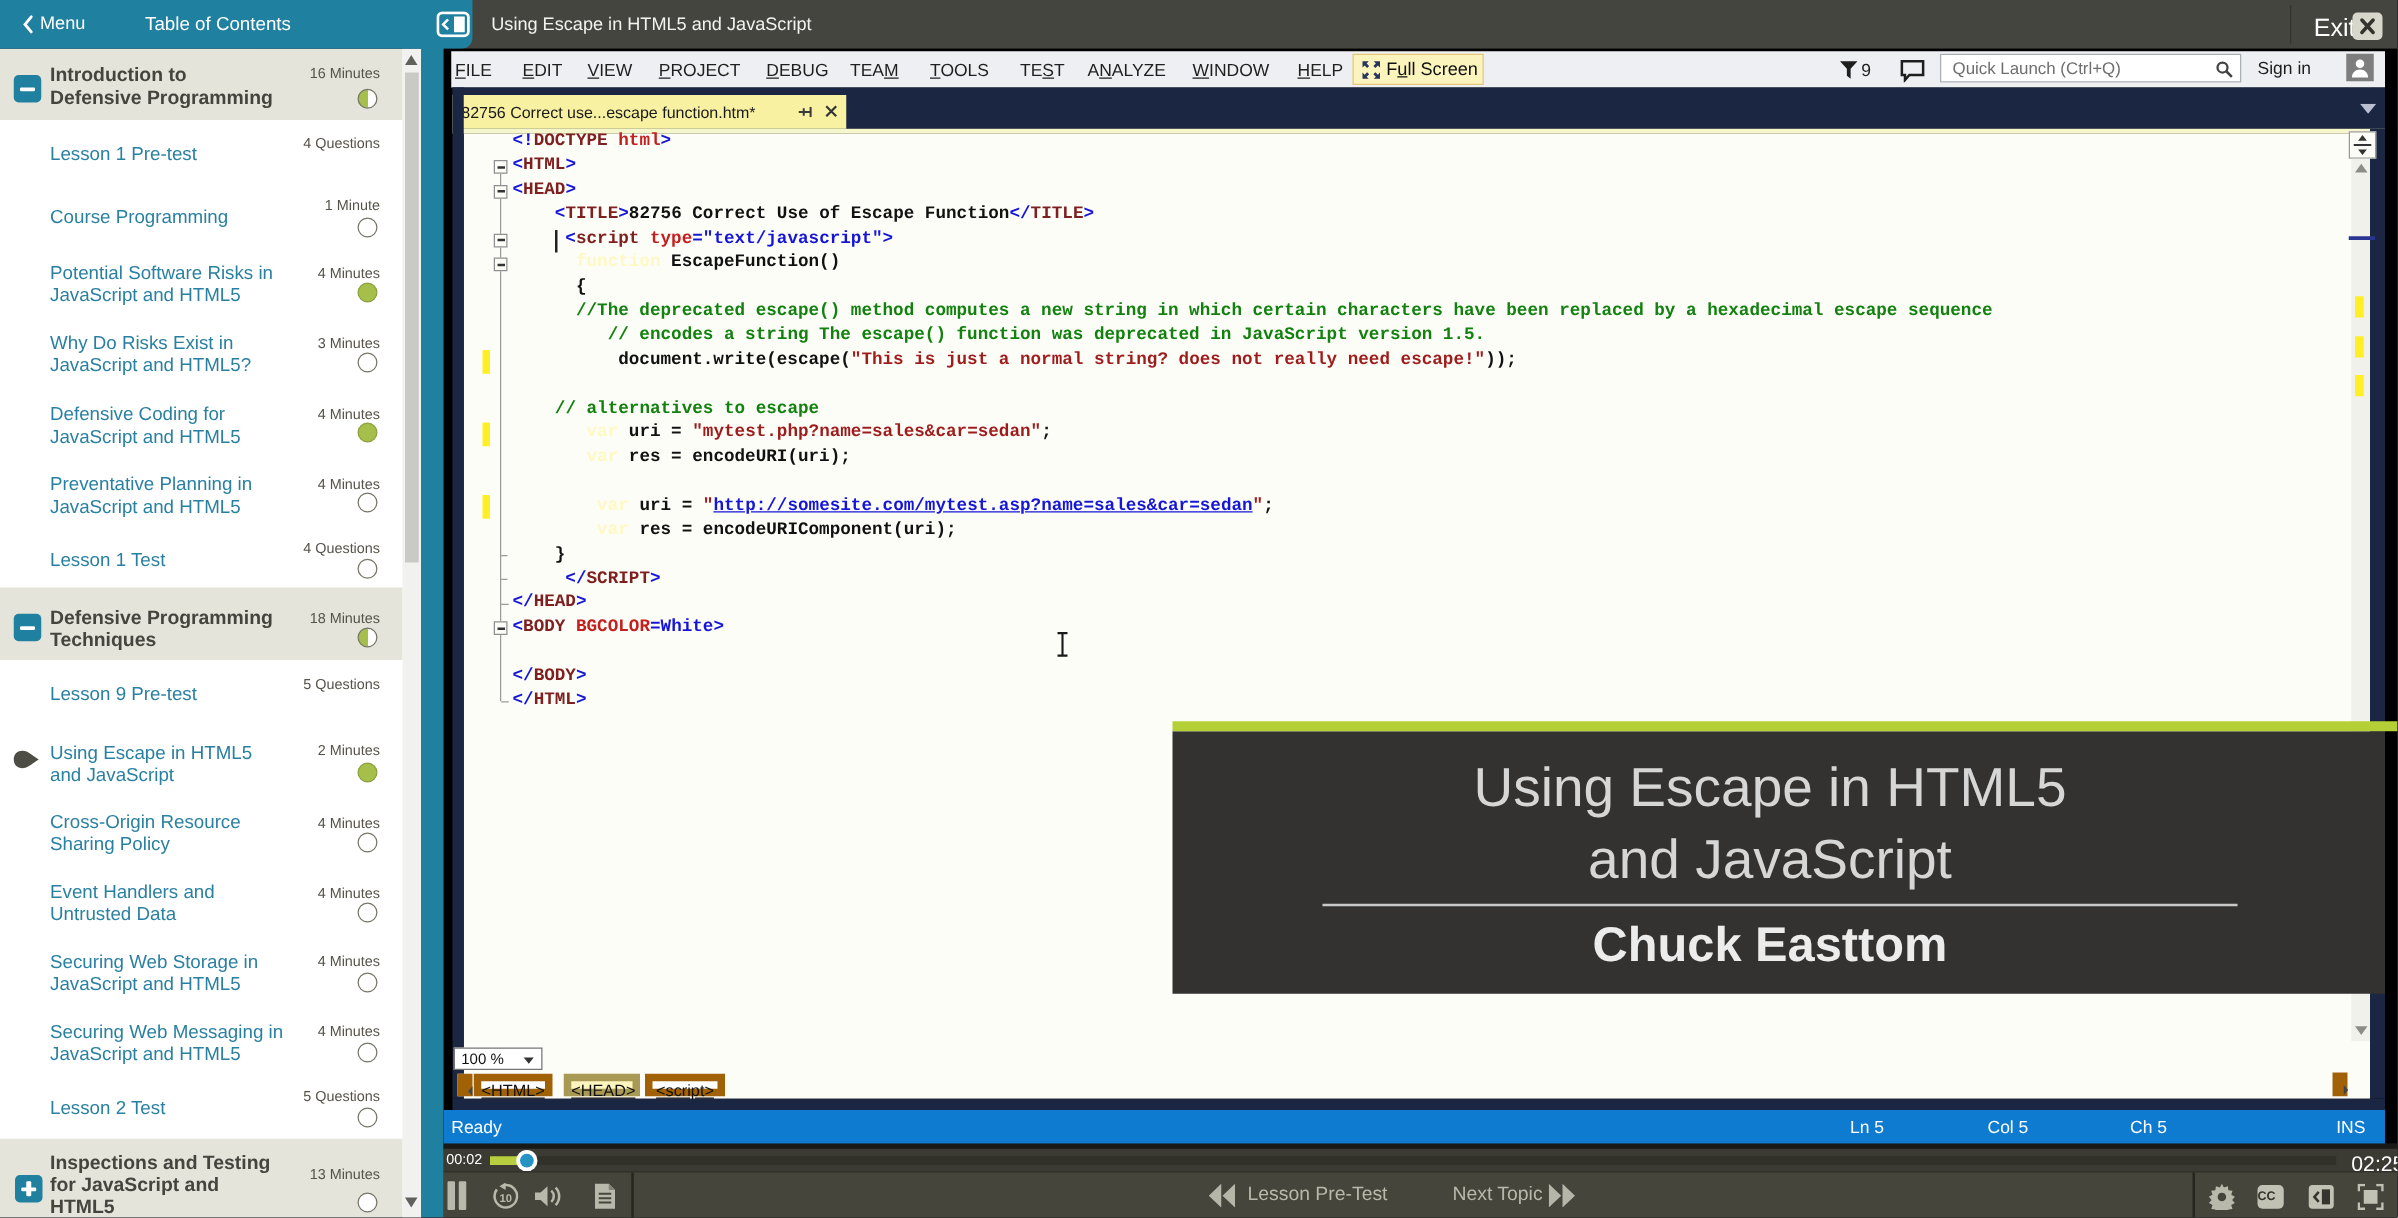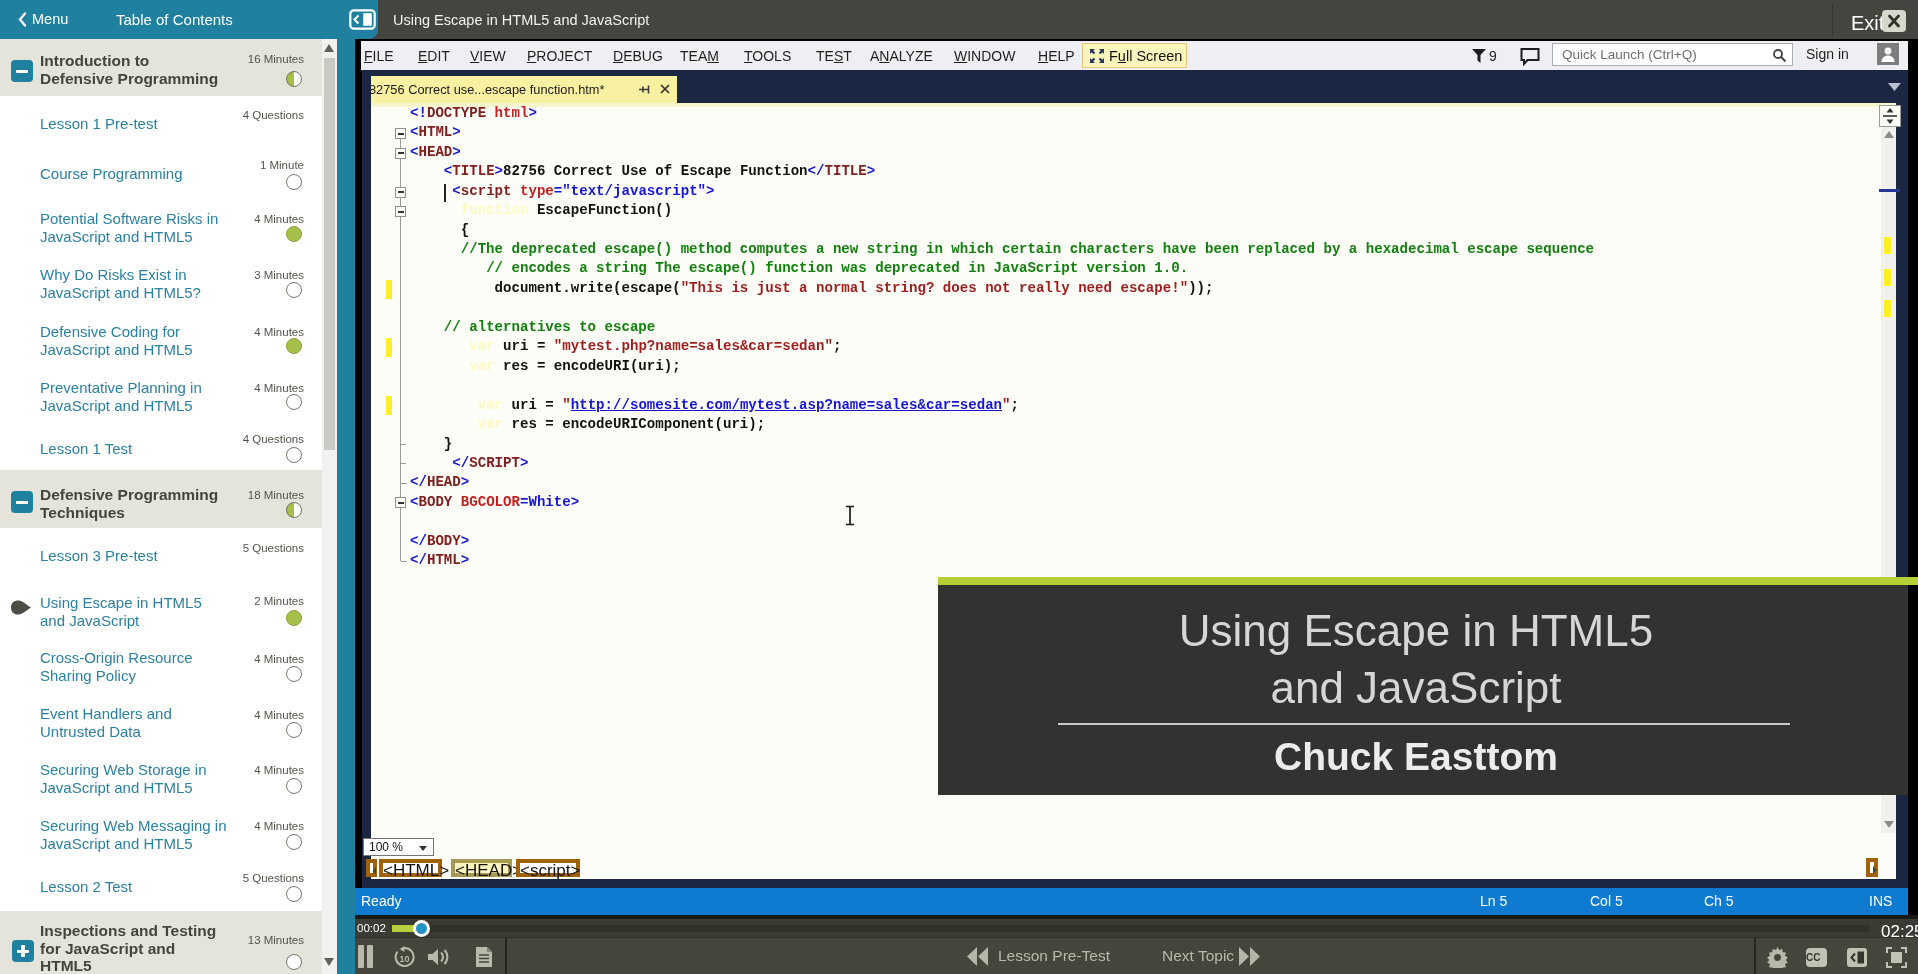--- a/index.html
+++ b/index.html
@@ -49,21 +49,21 @@
   #code { left:410px; top:103.8px; font-family:"Liberation Mono", monospace; font-weight:bold; font-size:14.1px; line-height:19.45px; color:#111; white-space:pre; }
   .b { color:#1515d8; } .el { color:#7f2020; } .r { color:#c41f1f; }
   .k { color:#fef9c3; } .s { color:#9e1c1c; } .c { color:#12810f; }
   .url { color:#1515d8; text-decoration:underline; }
 
   
   #statusbar { left:355px; top:888px; width:1553px; height:27px; background:#0e7bd1; color:#fff; font-size:14px; }
   .cbox { position:absolute; left:395px; width:11px; height:11px; background:#fdfdf8; border:1px solid #8f8f8f; }
   .cbox::after { content:""; position:absolute; left:1.5px; top:3.5px; width:6px; height:2px; background:#333; }
   .ymark { position:absolute; left:386px; width:6px; height:19px; background:#ffef24; }
-  .bcbox { height:18px; background:#fff; border:4px solid #a16207; font-size:17px; color:#111; text-align:center; line-height:16px; }
+  .bcbox { height:18px; background:#fff; border:6px solid #a16207; font-size:13px; color:#111; text-align:center; line-height:16px;text-decoration:underline; }
 
   
   #prow { left:355px; top:915px; width:1563px; height:22px; background:#3b3b33; border-top:4px solid #191917; }
   #crow { left:355px; top:937px; width:1563px; height:37px; background:#45453c; border-top:1px solid #30302a; }
   .pc { color:#b9b9ab; }
 
   
   #overlay { left:938px; top:585px; width:970px; height:210px; background:#343231; }
   #overlaybar { left:938px; top:577px; width:980px; height:8px; background:#b5cf36; }
   .ovtitle { position:absolute; width:956px; text-align:center; color:#d6d6d6; font-size:44px; letter-spacing:0; }
@@ -110,21 +110,21 @@
     <div class="circ" style="top:408px;"></div>
 
     <div class="abs sechdr" style="top:431px;height:58px;"></div>
     <div class="pmbtn" style="left:11px;top:452px;">
         <span class="bar"></span>
       </div>
     <div class="sectitle" style="top:447px;">Defensive Programming<br>Techniques</div>
     <div class="meta" style="top:450px;">18 Minutes</div>
     <div class="circ half" style="top:463px;"></div>
 
-    <div class="link" style="top:508px;">Lesson 3 Pre-test</div>
+    <div class="link" style="top:508px;">Lesson 9 Pre-test</div>
     <div class="meta" style="top:503px;">5 Questions</div>
 
     <svg class="abs" style="left:10px;top:560px;" width="22" height="17" viewBox="0 0 22 17">
         <path d="M1 8.5 C1 4 4 1.5 8 1.5 C12 1.5 14 4 21 8.5 C14 13 12 15.5 8 15.5 C4 15.5 1 13 1 8.5 Z" fill="#4d4d45"></path>
       </svg>
     <div class="link" style="top:555px;">Using Escape in HTML5<br>and JavaScript</div>
     <div class="meta" style="top:556px;">2 Minutes</div>
     <div class="circ full" style="top:571px;"></div>
 
     <div class="link" style="top:610px;">Cross-Origin Resource<br>Sharing Policy</div>
@@ -252,21 +252,21 @@
   <div class="abs" id="edgeB"></div>
 
   <div class="abs" id="code"><span class="b">&lt;!</span><span class="el">DOCTYPE</span> <span class="r">html</span><span class="b">&gt;</span>
 <span class="b">&lt;</span><span class="el">HTML</span><span class="b">&gt;</span>
 <span class="b">&lt;</span><span class="el">HEAD</span><span class="b">&gt;</span>
     <span class="b">&lt;</span><span class="el">TITLE</span><span class="b">&gt;</span>82756 Correct Use of Escape Function<span class="b">&lt;/</span><span class="el">TITLE</span><span class="b">&gt;</span>
      <span class="b">&lt;</span><span class="el">script</span> <span class="r">type</span><span class="b">="text/javascript"&gt;</span>
       <span class="k">function</span> EscapeFunction()
       {
       <span class="c">//The deprecated escape() method computes a new string in which certain characters have been replaced by a hexadecimal escape sequence</span>
-         <span class="c">// encodes a string The escape() function was deprecated in JavaScript version 1.0.</span>
+         <span class="c">// encodes a string The escape() function was deprecated in JavaScript version 1.5.</span>
           document.write(escape(<span class="s">"This is just a normal string? does not really need escape!"</span>));
 
     <span class="c">// alternatives to escape</span>
        <span class="k">var</span> uri = <span class="s">"mytest.php?name=sales&amp;car=sedan"</span>;
        <span class="k">var</span> res = encodeURI(uri);
 
         <span class="k">var</span> uri = <span class="s">"</span><span class="url">http://somesite.com/mytest.asp?name=sales&amp;car=sedan</span><span class="s">"</span>;
         <span class="k">var</span> res = encodeURIComponent(uri);
     }
      <span class="b">&lt;/</span><span class="el">SCRIPT</span><span class="b">&gt;</span>

